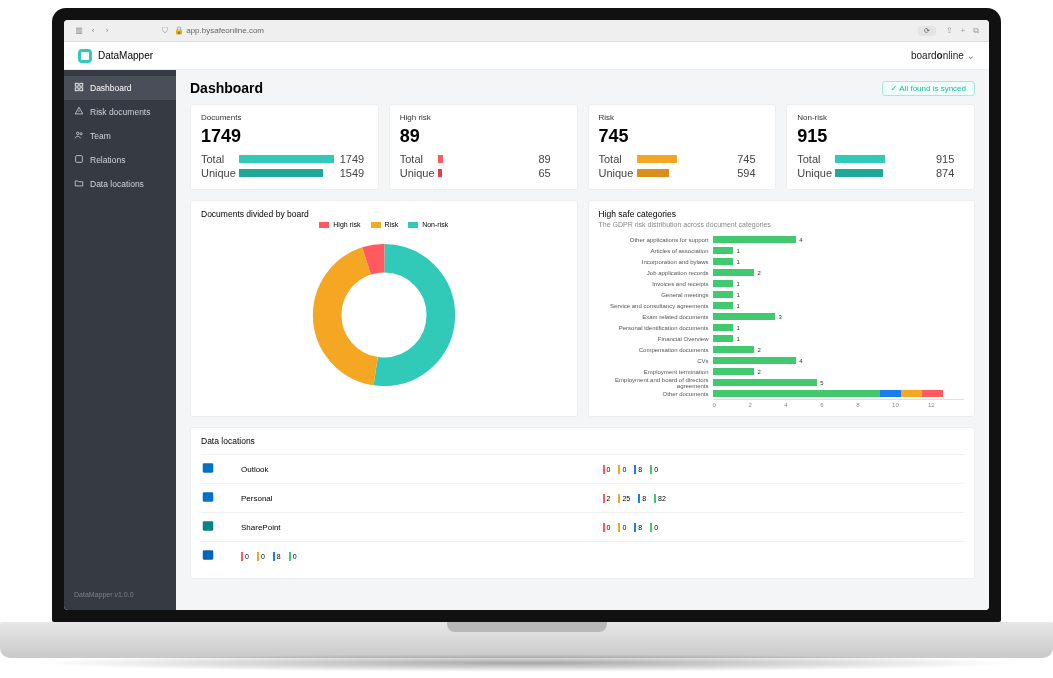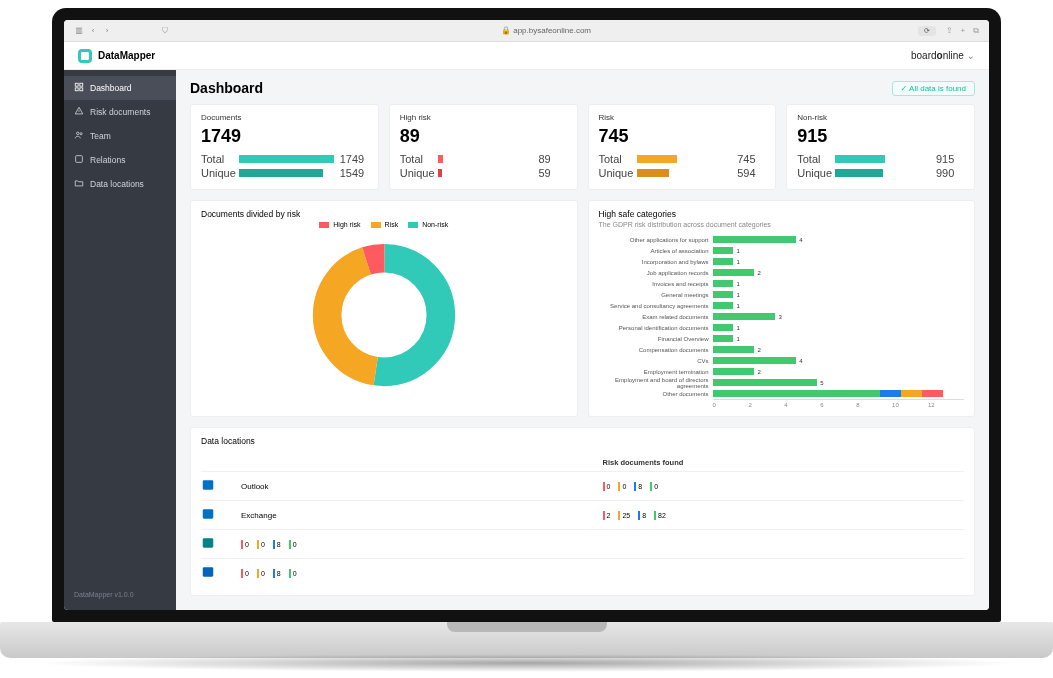--- a/index.html
+++ b/index.html
@@ -10,27 +10,27 @@
 .screen-bezel { position: absolute; top: 8px; left: 52px; right: 52px; bottom: 56px; background: #111; border-radius: 14px 14px 2px 2px; padding: 12px; }
 .screen { position: absolute; inset: 12px; background: #f6f6f6; border-radius: 4px; overflow: hidden; display: flex; flex-direction: column; }
 .keyboard-base { position: absolute; left: 0; right: 0; bottom: 20px; height: 36px; background: linear-gradient(#e7e7e7,#c9c9c9); border-radius: 2px 2px 10px 10px; }
 .keyboard-notch { position: absolute; left: 50%; transform: translateX(-50%); top: 0; width: 160px; height: 10px; background: #b8b8b8; border-radius: 0 0 8px 8px; }
 .shadow { position: absolute; left: 30px; right: 30px; bottom: 6px; height: 18px; background: radial-gradient(ellipse at center, rgba(0,0,0,.35), transparent 70%); }
 
 
 .browser-bar { height: 22px; background: #efefef; display: flex; align-items: center; font-size: 8px; color: #555; border-bottom: 1px solid #ddd; }
 .browser-bar .nav-btns { display: flex; gap: 4px; padding: 0 10px; }
 .browser-bar .nav-btns span { width: 10px; text-align:center; color:#888;}
-.browser-bar .addr { flex:1; text-align:center; color:#666; }
+.browser-bar .addr { flex:1; color:#666; }
 .browser-bar .right { padding:0 10px; display:flex; gap:8px; color:#999;}
 .pill { background:#e4e4e4; padding:1px 6px; border-radius:3px; font-size:7px;}
 
 
 .app-header { height: 28px; background:#fff; border-bottom:1px solid #eee; display:flex; align-items:center; padding:0 14px; justify-content:space-between;}
-.logo { display:flex; align-items:center; gap:6px; font-size:10px; font-weight:700; }
+.logo { display:flex; align-items:center; gap:6px; font-size:10px; font-weight:400; }
 .logo-icon { width:14px; height:14px; border:3px solid #31c9b7; border-radius:4px; }
 .tenant { font-size:10px; color:#222; font-weight:500;}
 .tenant b{ font-weight:700;}
 
 
 .app-body { flex:1; display:flex; overflow:hidden;}
 .sidebar { width: 112px; background:#363a43; color:#cfd3da; font-size:8.5px; padding:6px 0; display:flex; flex-direction:column;}
 .sidebar .item { display:flex; align-items:center; gap:6px; padding:6px 10px; cursor:pointer;}
 .sidebar .item.active { background:#4a4e58; color:#fff;}
 .sidebar svg{width:10px;height:10px;fill:none;stroke:currentColor;stroke-width:2;}
@@ -157,21 +157,21 @@
                   <path d="M3 7h6l2 2h10v10H3z"></path>
                 </svg></span>
               <span>Data locations</span>
             </div>
             <div class="footer">DataMapper v1.0.0</div>
           </div>
 
         <div class="main">
           <div class="page-head">
             <h1>Dashboard</h1>
-            <span class="sync-badge">All data is found</span>
+            <span class="sync-badge">All found is synced</span>
           </div>
 
           <div class="stats-row" id="stats">
               <div class="card">
                 <h3>Documents</h3>
                 <div class="big">1749</div>
                 <div class="row">
                   <span class="lbl">Total</span>
                   <span class="bar-wrap">
                     <span class="bar" style="width:100%;background:#31c9b7;"></span>
@@ -194,21 +194,21 @@
                   <span class="bar-wrap">
                     <span class="bar" style="width:6%;background:#ff5a5f;"></span>
                   </span>
                   <span class="val">89</span>
                 </div>
                 <div class="row">
                   <span class="lbl">Unique</span>
                   <span class="bar-wrap">
                     <span class="bar" style="width:5%;background:#d94449;"></span>
                   </span>
-                  <span class="val">59</span>
+                  <span class="val">65</span>
                 </div>
               </div>
               <div class="card">
                 <h3>Risk</h3>
                 <div class="big">745</div>
                 <div class="row">
                   <span class="lbl">Total</span>
                   <span class="bar-wrap">
                     <span class="bar" style="width:43%;background:#f5a623;"></span>
                   </span>
@@ -230,28 +230,28 @@
                   <span class="bar-wrap">
                     <span class="bar" style="width:52%;background:#31c9b7;"></span>
                   </span>
                   <span class="val">915</span>
                 </div>
                 <div class="row">
                   <span class="lbl">Unique</span>
                   <span class="bar-wrap">
                     <span class="bar" style="width:50%;background:#1fa797;"></span>
                   </span>
-                  <span class="val">990</span>
+                  <span class="val">874</span>
                 </div>
               </div>
             </div>
 
           <div class="mid-row">
             <div class="card">
-              <div class="chart-title">Documents divided by risk</div>
+              <div class="chart-title">Documents divided by board</div>
               <div class="legend" id="donut-legend">
                   <span>
                     <span class="swatch" style="background:#ff5a5f"></span>
                     <span>High risk</span>
                   </span>
                   <span>
                     <span class="swatch" style="background:#f5a623"></span>
                     <span>Risk</span>
                   </span>
                   <span>
@@ -391,25 +391,20 @@
                     <span>10</span>
                     <span>12</span>
                   </div>
                 </div>
             </div>
           </div>
 
           <div class="card">
             <div class="loc-head">Data locations</div>
             <div class="loc-table">
-              <div class="loc-hrow">
-                <span></span>
-                  <span></span>
-                <span>Risk documents found</span>
-              </div>
               <div id="loc-rows">
                   <div class="loc-row">
                     <span><svg class="loc-icon" viewBox="0 0 24 24">
                         <rect x="3" y="4" width="18" height="16" rx="2" fill="#0072c6"></rect>
                       </svg></span>
                     <span>Outlook</span>
                     <div class="risks">
                       <span class="r">
                         <span class="tick" style="background:#ff5a5f"></span>
                         <span>0</span>
@@ -425,21 +420,21 @@
                       <span class="r">
                         <span class="tick" style="background:#42c96f"></span>
                         <span>0</span>
                       </span>
                     </div>
                   </div>
                   <div class="loc-row">
                     <span><svg class="loc-icon" viewBox="0 0 24 24">
                         <rect x="3" y="4" width="18" height="16" rx="2" fill="#0072c6"></rect>
                       </svg></span>
-                    <span>Exchange</span>
+                    <span>Personal</span>
                     <div class="risks">
                       <span class="r">
                         <span class="tick" style="background:#ff5a5f"></span>
                         <span>2</span>
                       </span>
                       <span class="r">
                         <span class="tick" style="background:#f5a623"></span>
                         <span>25</span>
                       </span>
                       <span class="r">
@@ -449,20 +444,21 @@
                       <span class="r">
                         <span class="tick" style="background:#42c96f"></span>
                         <span>82</span>
                       </span>
                     </div>
                   </div>
                   <div class="loc-row">
                     <span><svg class="loc-icon" viewBox="0 0 24 24">
                         <rect x="3" y="4" width="18" height="16" rx="2" fill="#038387"></rect>
                       </svg></span>
+                    <span>SharePoint</span>
                     <div class="risks">
                       <span class="r">
                         <span class="tick" style="background:#ff5a5f"></span>
                         <span>0</span>
                       </span>
                       <span class="r">
                         <span class="tick" style="background:#f5a623"></span>
                         <span>0</span>
                       </span>
                       <span class="r">

